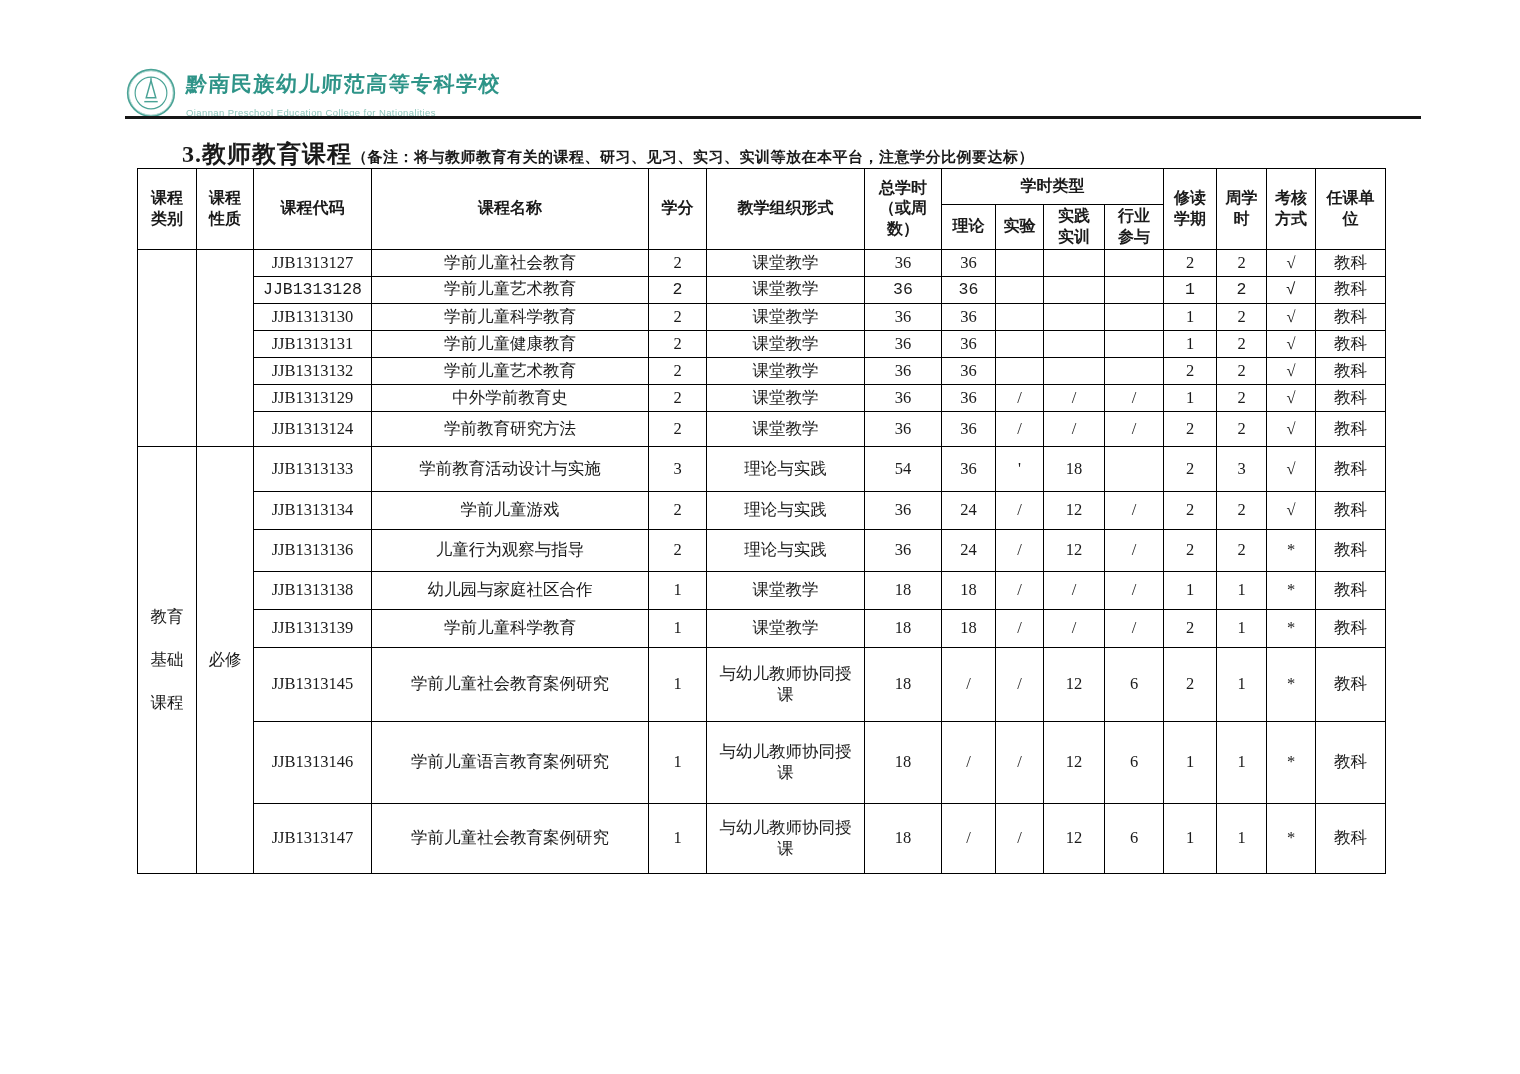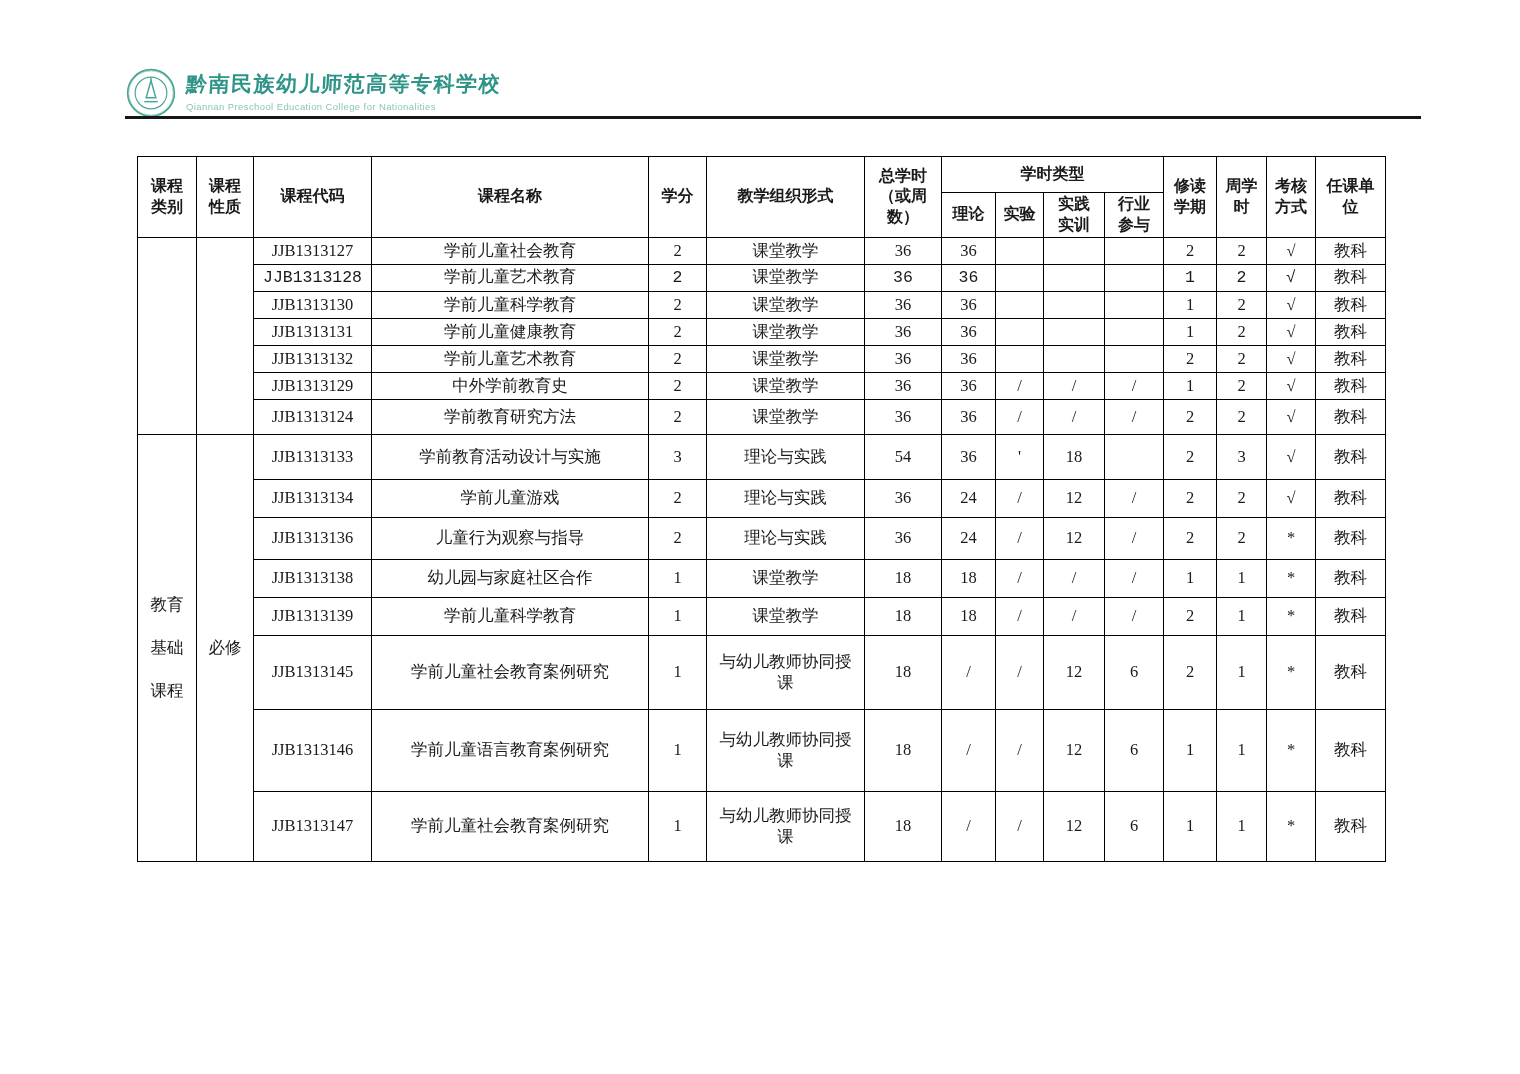--- a/index.html
+++ b/index.html
@@ -6,32 +6,32 @@
   html,body { width:1520px; height:1074px; background:#ffffff;
     font-family:"Liberation Serif","DejaVu Serif",serif; color:#1a1a1a; }
   #page { position:relative; width:1520px; height:1074px; background:#fff; overflow:hidden; }
 
   
   #logo-block { position:absolute; left:126px; top:68px; width:600px; height:48px; display:flex; align-items:flex-start; }
   #logo-seal { width:50px; height:50px; flex:0 0 auto; }
   #logo-text { margin-left:10px; padding-top:2px; }
   #school-zh { font-size:21px; font-weight:bold; color:#2e9488; letter-spacing:1.5px;
     font-family:"DejaVu Sans","Liberation Sans",sans-serif; transform:skewX(-3deg); }
-  #school-en { font-size:9.5px; color:#8cc5ba; margin-top:3px; letter-spacing:0.4px;
+  #school-en { font-size:9.5px; color:#8cc5ba; margin-top:9px; letter-spacing:0.4px;
     font-family:"Liberation Sans","DejaVu Sans",sans-serif; }
   #header-rule { position:absolute; left:125px; top:116px; width:1296px; height:3px;
     border-top:1px solid #161616; border-bottom:2px solid #161616; }
 
   
   #section-title { position:absolute; left:182px; top:138px; width:1200px; white-space:nowrap; }
   #title-main { font-size:24px; font-weight:bold; letter-spacing:1px; }
   #title-note { font-size:15px; font-weight:bold; letter-spacing:0.5px; }
 
   
-  #course-table { position:absolute; left:137px; top:156px; border-collapse:collapse; table-layout:fixed; width:1248px; }
+  #course-table { position:absolute; left:137px; top:168px; border-collapse:collapse; table-layout:fixed; width:1248px; }
   #course-table td, #course-table th {
     border:1px solid #000; text-align:center; vertical-align:middle;
     white-space:pre-line; overflow:hidden; padding:1px 2px;
   }
   #course-table th { font-size:16px; font-weight:bold; line-height:1.3; }
   #course-table td { font-size:16.5px; line-height:1.3; }
   td.name-cell { text-align:left; padding-left:15px; }
   tr.row-tall td { line-height:2.0; }
   td.unit-top { vertical-align:top; padding-top:9px; line-height:1.3; }
   td.group-cell { line-height:2.6; font-size:16px; }
@@ -50,20 +50,21 @@
       <line x1="19" y1="35" x2="33" y2="35" stroke="#4aa396" stroke-width="1.5"></line>
       <line x1="26" y1="13" x2="26" y2="9.5" stroke="#4aa396" stroke-width="1.2"></line>
     </svg>
     <div id="logo-text">
       <div id="school-zh">黔南民族幼儿师范高等专科学校</div>
       <div id="school-en">Qiannan Preschool Education College for Nationalities</div>
     </div>
   </div>
   <div id="header-rule"></div>
 
+  <div id="section-title"><span id="title-main">3.教师教育课程</span><span id="title-note">（备注：将与教师教育有关的课程、研习、见习、实习、实训等放在本平台，注意学分比例要达标）</span></div>
 
   <table id="course-table">
     <colgroup>
       <col style="width:59px">
         <col style="width:57px">
         <col style="width:118px">
         <col style="width:277px">
       <col style="width:58px">
         <col style="width:158px">
         <col style="width:77px">

